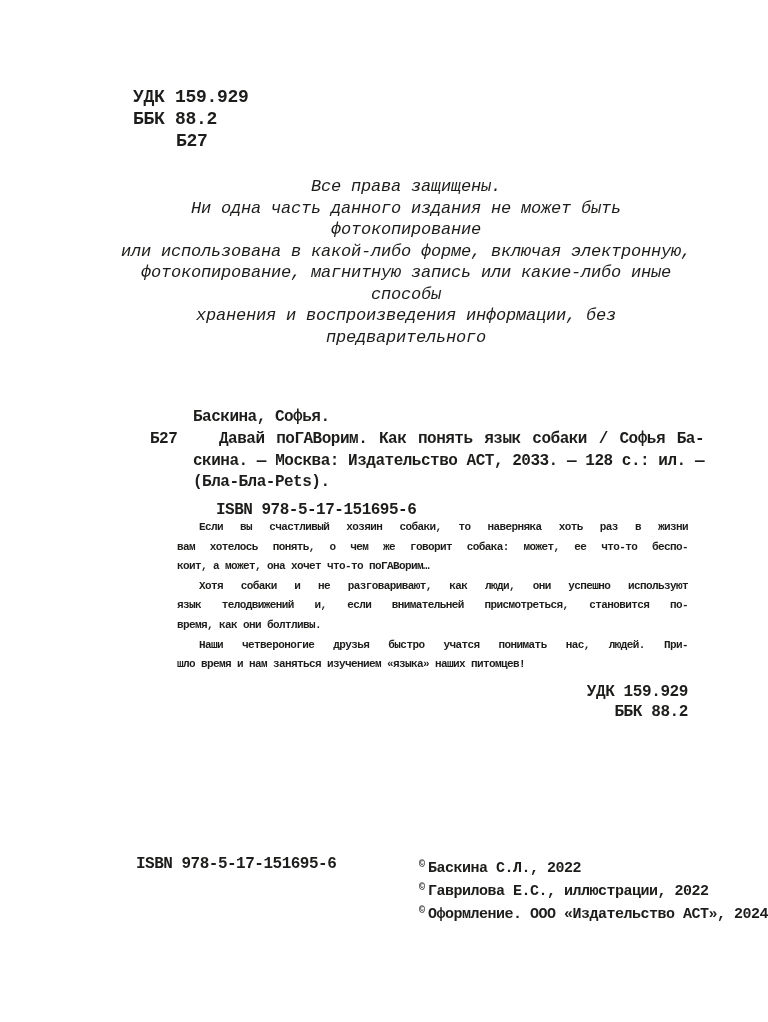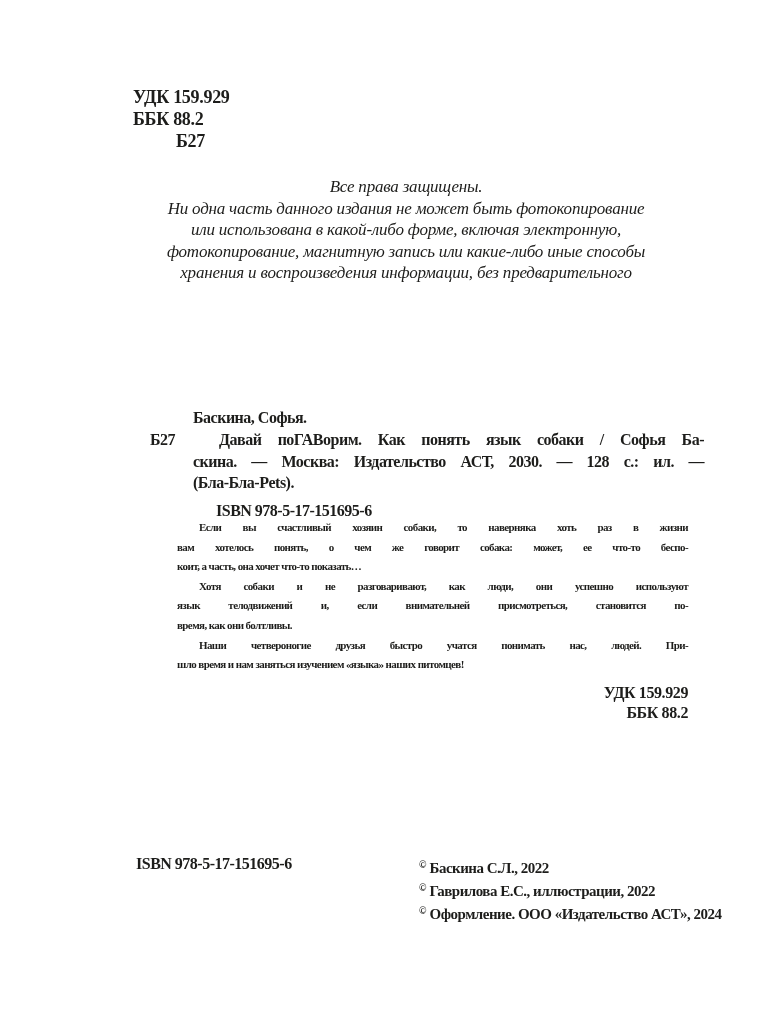--- a/index.html
+++ b/index.html
@@ -2,21 +2,21 @@
 <html><head>
 <meta charset="utf-8">
 <style>
   html, body { margin: 0; padding: 0; background: #ffffff; }
   .page {
     position: relative;
     width: 768px;
     height: 1022px;
     background: #ffffff;
     color: #1d1d1b;
-    font-family: Liberation Serif, serif;
+    font-family: Liberation Mono, monospace;
     overflow: hidden;
   }
 
   
   .class-top {
     position: absolute;
     left: 133px;
     top: 86px;
     font-size: 18px;
     line-height: 22px;
@@ -133,29 +133,29 @@
     <div>фотокопирование, магнитную запись или какие-либо иные способы</div>
     <div>хранения и воспроизведения информации, без предварительного</div>
   </div>
 
   <div class="bib">
     <div>Баскина, Софья.</div>
     <div class="bib-row">
       <span class="bib-sign">Б27</span>
       <div class="jline bib-l1">Давай поГАВорим. Как понять язык собаки / Софья Ба-</div>
     </div>
-    <div class="jline">скина. — Москва: Издательство АСТ, 2030. — 128 с.: ил. —</div>
+    <div class="jline">скина. — Москва: Издательство АСТ, 2033. — 128 с.: ил. —</div>
     <div>(Бла-Бла-Pets).</div>
     <div class="bib-isbn">ISBN 978-5-17-151695-6</div>
   </div>
 
   <div class="annot">
     <div class="jline indent">Если вы счастливый хозяин собаки, то наверняка хоть раз в жизни</div>
     <div class="jline">вам хотелось понять, о чем же говорит собака: может, ее что-то беспо-</div>
-    <div>коит, а часть, она хочет что-то показать…</div>
+    <div>коит, а может, она хочет что-то поГАВорим…</div>
     <div class="jline indent">Хотя собаки и не разговаривают, как люди, они успешно используют</div>
     <div class="jline tight">язык телодвижений и, если внимательней присмотреться, становится по-</div>
     <div>время, как они болтливы.</div>
     <div class="jline indent">Наши четвероногие друзья быстро учатся понимать нас, людей. При-</div>
     <div>шло время и нам заняться изучением «языка» наших питомцев!</div>
   </div>
 
   <div class="class-bottom">
     <div>УДК 159.929</div>
     <div>ББК 88.2</div>

